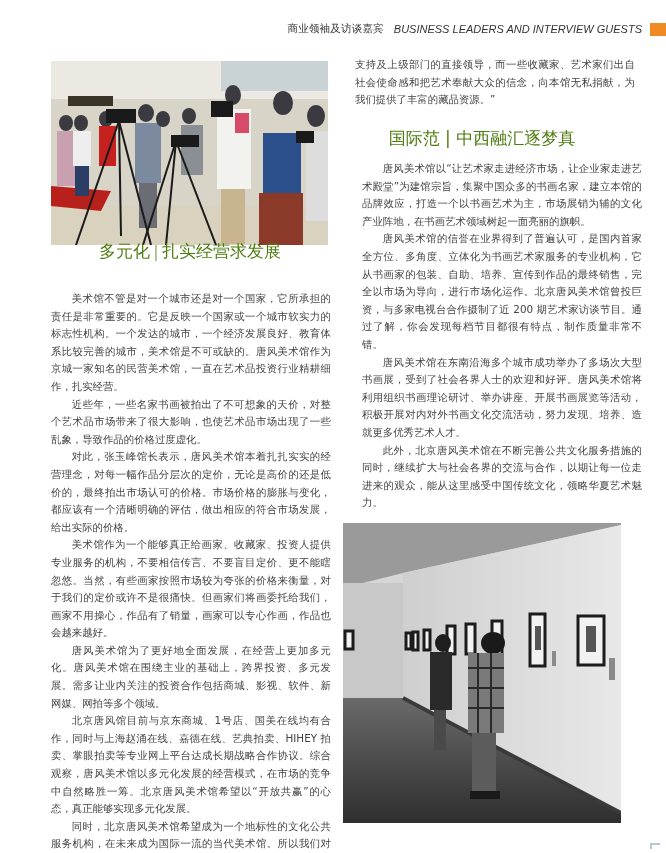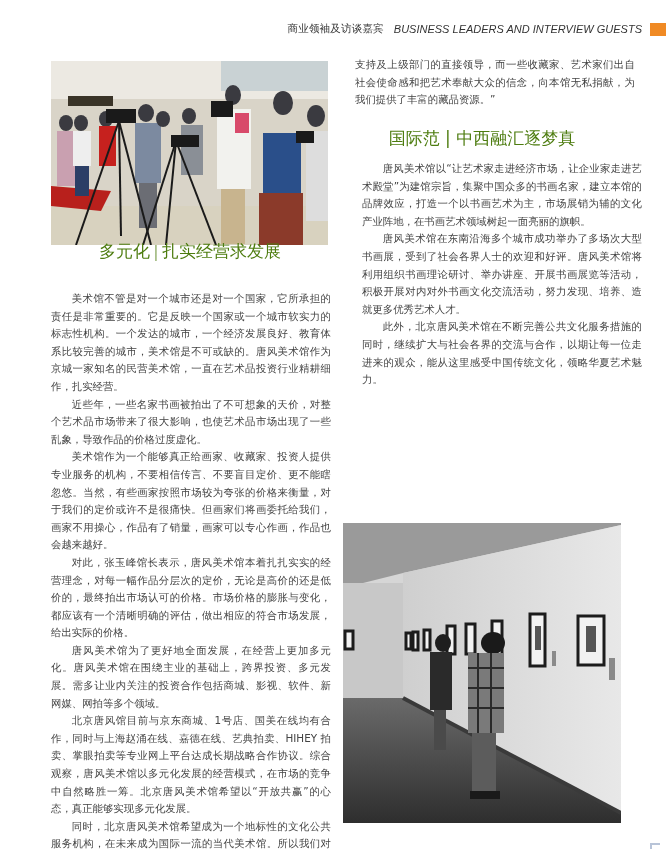--- a/index.html
+++ b/index.html
@@ -96,36 +96,37 @@
       <rect x="245" y="70" width="18" height="12"></rect>
     </g>
   </svg>
 </div>
 
 <div class="section-title st-left">多元化 | 扎实经营求发展</div>
 
 <div class="text text-left">
   <p>美术馆不管是对一个城市还是对一个国家，它所承担的责任是非常重要的。它是反映一个国家或一个城市软实力的标志性机构。一个发达的城市，一个经济发展良好、教育体系比较完善的城市，美术馆是不可或缺的。唐风美术馆作为京城一家知名的民营美术馆，一直在艺术品投资行业精耕细作，扎实经营。</p>
   <p>近些年，一些名家书画被拍出了不可想象的天价，对整个艺术品市场带来了很大影响，也使艺术品市场出现了一些乱象，导致作品的价格过度虚化。</p>
+  <p>对此，张玉峰馆长表示，唐风美术馆本着扎扎实实的经营理念，对每一幅作品分层次的定价，无论是高价的还是低价的，最终拍出市场认可的价格。市场价格的膨胀与变化，都应该有一个清晰明确的评估，做出相应的符合市场发展，给出实际的价格。</p>
   <p>美术馆作为一个能够真正给画家、收藏家、投资人提供专业服务的机构，不要相信传言、不要盲目定价、更不能瞎忽悠。当然，有些画家按照市场较为夸张的价格来衡量，对于我们的定价或许不是很痛快。但画家们将画委托给我们，画家不用操心，作品有了销量，画家可以专心作画，作品也会越来越好。</p>
-  <p>对此，张玉峰馆长表示，唐风美术馆本着扎扎实实的经营理念，对每一幅作品分层次的定价，无论是高价的还是低价的，最终拍出市场认可的价格。市场价格的膨胀与变化，都应该有一个清晰明确的评估，做出相应的符合市场发展，给出实际的价格。</p>
   <p>唐风美术馆为了更好地全面发展，在经营上更加多元化。唐风美术馆在围绕主业的基础上，跨界投资、多元发展。需多让业内关注的投资合作包括商城、影视、软件、新网媒、网拍等多个领域。</p>
   <p>北京唐风馆目前与京东商城、1号店、国美在线均有合作，同时与上海赵涌在线、嘉德在线、艺典拍卖、HIHEY 拍卖、掌眼拍卖等专业网上平台达成长期战略合作协议。综合观察，唐风美术馆以多元化发展的经营模式，在市场的竞争中自然略胜一筹。北京唐风美术馆希望以“开放共赢”的心态，真正能够实现多元化发展。</p>
   <p>同时，北京唐风美术馆希望成为一个地标性的文化公共服务机构，在未来成为国际一流的当代美术馆。所以我们对于各项工作都有着有明确的理念、思路和标准。我们提出美术馆要有四个特性：学术性、前瞻性、社会性、价值性。凡是符合这四个特性的我们都会邀请或接纳。美术馆开馆后，在摸索中学习，经历了一些困惑，也坚定了很多东西。</p>
 
 </div>
 
 <div class="text text-right-top">
   <p class="noindent">支持及上级部门的直接领导，而一些收藏家、艺术家们出自社会使命感和把艺术奉献大众的信念，向本馆无私捐献，为我们提供了丰富的藏品资源。”</p>
 </div>
 
 <div class="section-title st-right">国际范 | 中西融汇逐梦真</div>
 
 <div class="text text-right">
   <p>唐风美术馆以“让艺术家走进经济市场，让企业家走进艺术殿堂”为建馆宗旨，集聚中国众多的书画名家，建立本馆的品牌效应，打造一个以书画艺术为主，市场展销为辅的文化产业阵地，在书画艺术领域树起一面亮丽的旗帜。</p>
+  <p>唐风美术馆的信誉在业界得到了普遍认可，是国内首家全方位、多角度、立体化为书画艺术家服务的专业机构，它从书画家的包装、自助、培养、宣传到作品的最终销售，完全以市场为导向，进行市场化运作。北京唐风美术馆曾投巨资，与多家电视台合作摄制了近 200 期艺术家访谈节目。通过了解，你会发现每档节目都很有特点，制作质量非常不错。</p>
   <p>唐风美术馆在东南沿海多个城市成功举办了多场次大型书画展，受到了社会各界人士的欢迎和好评。唐风美术馆将利用组织书画理论研讨、举办讲座、开展书画展览等活动，积极开展对内对外书画文化交流活动，努力发现、培养、造就更多优秀艺术人才。</p>
   <p>此外，北京唐风美术馆在不断完善公共文化服务措施的同时，继续扩大与社会各界的交流与合作，以期让每一位走进来的观众，能从这里感受中国传统文化，领略华夏艺术魅力。</p>
 </div>
 
 <div class="photo photo-gallery" title="Black-and-white photo of two visitors viewing framed artworks in a gallery">
   <svg width="278" height="300" viewBox="0 0 278 300" xmlns="http://www.w3.org/2000/svg">
     <defs>
       <linearGradient id="wall" x1="0" y1="0" x2="1" y2="0">
         <stop offset="0" stop-color="#cfcfcf"></stop>
           <stop offset="1" stop-color="#e8e8e8"></stop>

